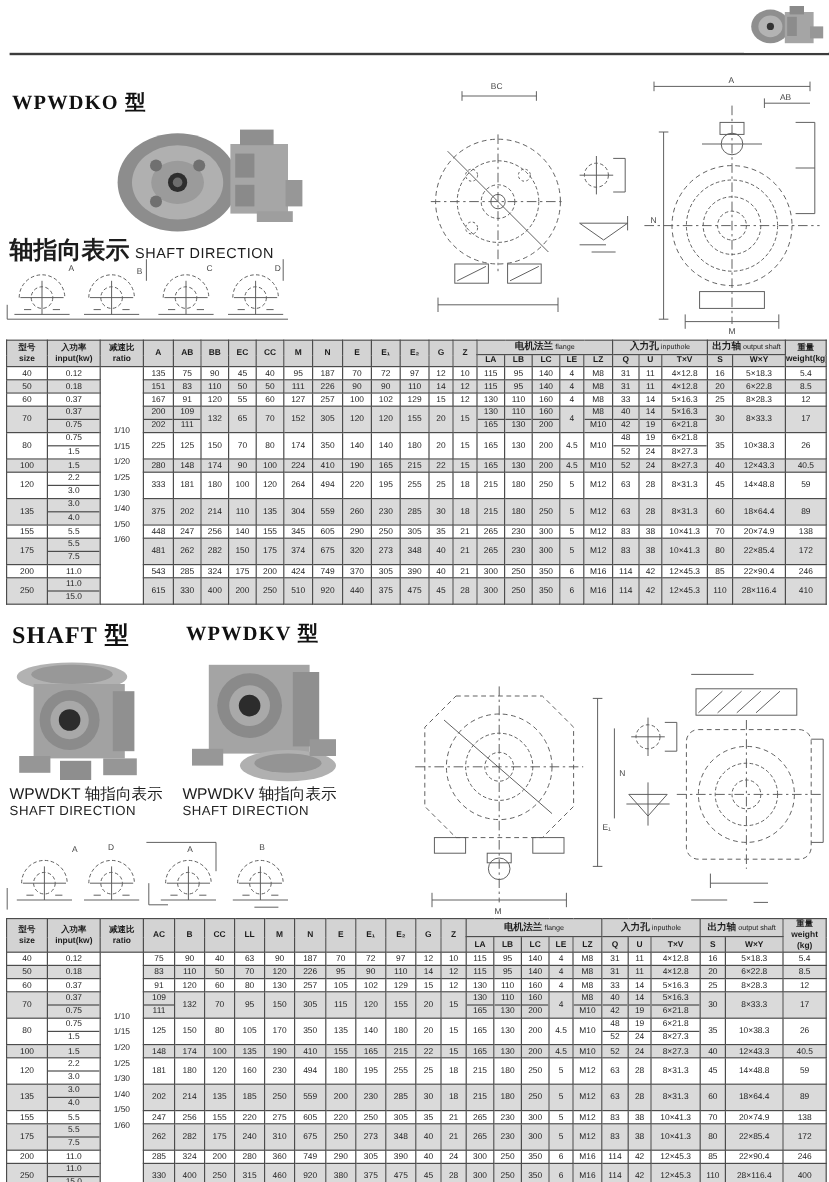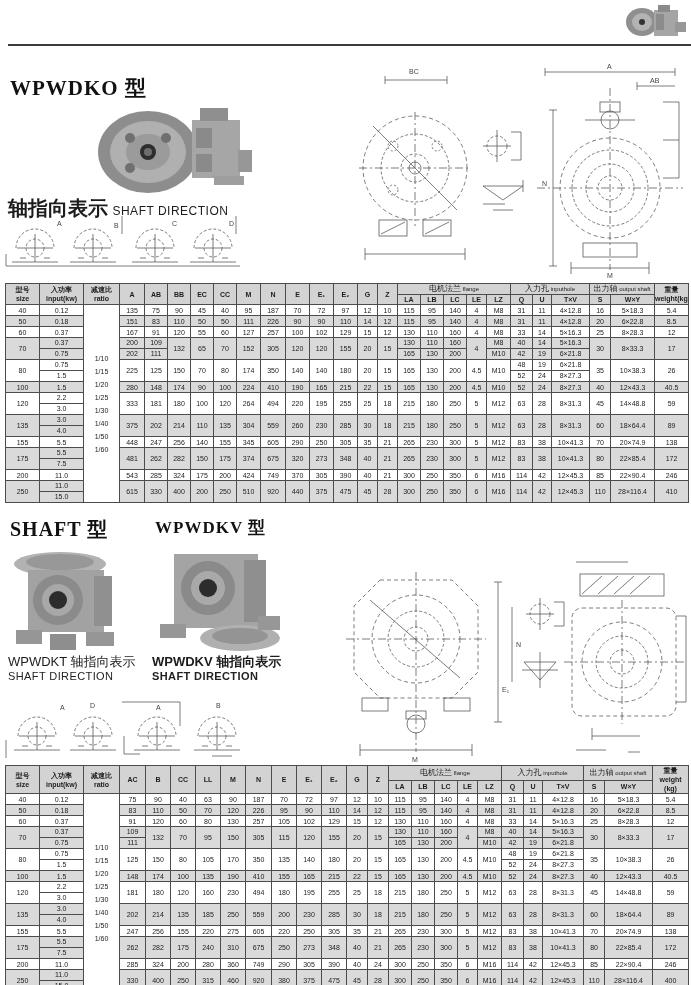--- a/index.html
+++ b/index.html
@@ -1,38 +1,38 @@
 <!DOCTYPE html>
 <html><head>
 <meta charset="utf-8">
 <style>
   html,body{margin:0;padding:0;background:#fff;}
   body{width:691px;height:985px;position:relative;overflow:hidden;
        font-family:"Liberation Sans","DejaVu Sans",sans-serif;color:#1c1c1c;}
   .abs{position:absolute;}
   .rule{background:#3c3c3c;}
   h1.sec{font-family:"Liberation Serif","DejaVu Serif",serif;font-weight:bold;
-         font-size:21px;letter-spacing:1px;margin:0;color:#111;}
+         font-size:17px;letter-spacing:1px;margin:0;color:#111;}
   .shaftlbl .cjk{font-size:20px;font-weight:bold;}
   .shaftlbl .en{font-size:12px;letter-spacing:.5px;}
   .shaftlbl2{line-height:15px;}
   .shaftlbl2 .cjk{font-size:13px;}
   .shaftlbl2 .en{font-size:11px;letter-spacing:.4px;color:#222;}
   svg{display:block;}
   .draw line,.draw path,.draw circle,.draw rect,.draw polyline,.draw polygon{
       stroke:#5a5a5a;fill:none;stroke-width:.8;}
   .draw text{fill:#444;font-size:7px;stroke:none;font-family:"Liberation Sans",sans-serif;}
   
   table.spec{border-collapse:collapse;table-layout:fixed;width:683px;
              font-size:7px;line-height:9px;}
   table.spec th,table.spec td{border:1px solid #4c4c4c;text-align:center;
              padding:0;overflow:hidden;vertical-align:middle;}
   table.spec th{background:#d3d3d3;font-weight:bold;font-size:7px;}
   table.spec th.pre,table.spec td.pre{white-space:pre-line;}
-  table.spec th .gcjk{font-size:8px;font-weight:normal;}
+  table.spec th .gcjk{font-size:8px;font-weight:bold;}
   table.spec th .gen{font-size:6px;font-weight:normal;}
   table.spec td{height:10px;background:#fff;}
   table.spec tr.shade td{background:#dadada;}
   table.spec td.ratio{background:#fff;font-size:7px;line-height:13px;}
   table.spec td.split{padding:0;}
   table.spec td.split div{height:10px;line-height:10px;}
   table.spec td.split div + div{border-top:1px solid #4c4c4c;}
   .photo{background:#fff;}
 </style>
 </head>
@@ -652,21 +652,21 @@
   <ellipse cx="92" cy="98" rx="40" ry="13" fill="#b0b0b0"></ellipse>
   <ellipse cx="92" cy="96" rx="28" ry="8" fill="#949494"></ellipse>
   <rect x="12" y="84" width="26" height="14" fill="#979797"></rect>
   <rect x="110" y="76" width="22" height="14" fill="#979797"></rect>
 </svg>
 
 <div class="abs shaftlbl2" style="left:8px;top:654px;">
   <div class="cjk">WPWDKT 轴指向表示</div>
   <div class="en">SHAFT DIRECTION</div>
 </div>
-<div class="abs shaftlbl2" style="left:152px;top:654px;font-weight:bold;">
+<div class="abs shaftlbl2" style="left:152px;top:654px;">
   <div class="cjk">WPWDKV 轴指向表示</div>
   <div class="en">SHAFT DIRECTION</div>
 </div>
 
 <svg class="abs draw" style="left:4px;top:696px;" width="250" height="66" viewBox="0 0 250 66">
   <use href="#mini" x="10" y="12"></use>
   <use href="#mini" x="66" y="12"></use>
   <use href="#mini" x="130" y="12"></use>
   <use href="#mini" x="190" y="12"></use>
   <line x1="118" y1="6" x2="176" y2="6"></line>

